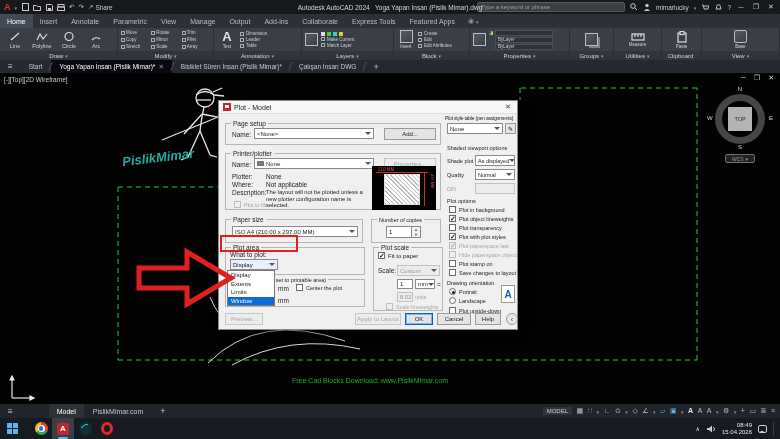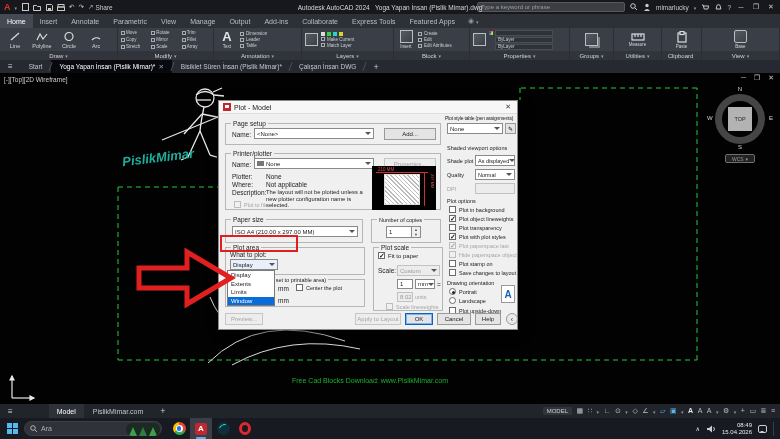--- a/index.html
+++ b/index.html
@@ -779,32 +779,20 @@
 
   <div class="taskbar">
     <span class="startbtn">
         <span class="wlogo">
           <i></i>
           <i></i>
           <i></i>
           <i></i>
         </span>
       </span>
-    <span class="tsearch">
-      <svg width="8" height="8">
-          <circle cx="3" cy="3" r="2.3" fill="none" stroke="#aeb2b8"></circle>
-          <path d="M4.8 4.8 L7 7" stroke="#aeb2b8"></path>
-        </svg>
-      <input placeholder="Ara" style="">
-      <span class="trees">
-          <span class="tree"></span>
-          <span class="tree" style="border-bottom-color:#2d7d46;height:0"></span>
-          <span class="tree"></span>
-        </span>
-    </span>
     <span class="tapp" style="margin-left:6px">
         <span class="chrome"></span>
       </span>
     <span class="tapp active">
         <span class="acadicon">A</span>
       </span>
     <span class="tapp">
         <span class="globe"></span>
       </span>
     <span class="tapp">

